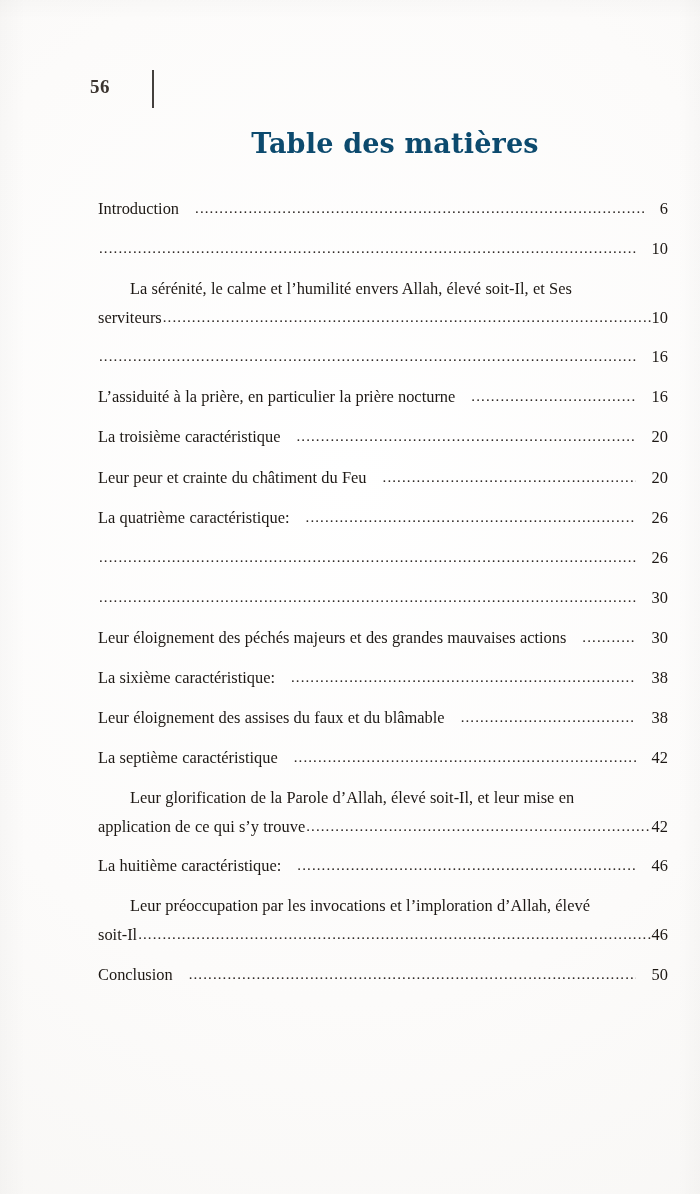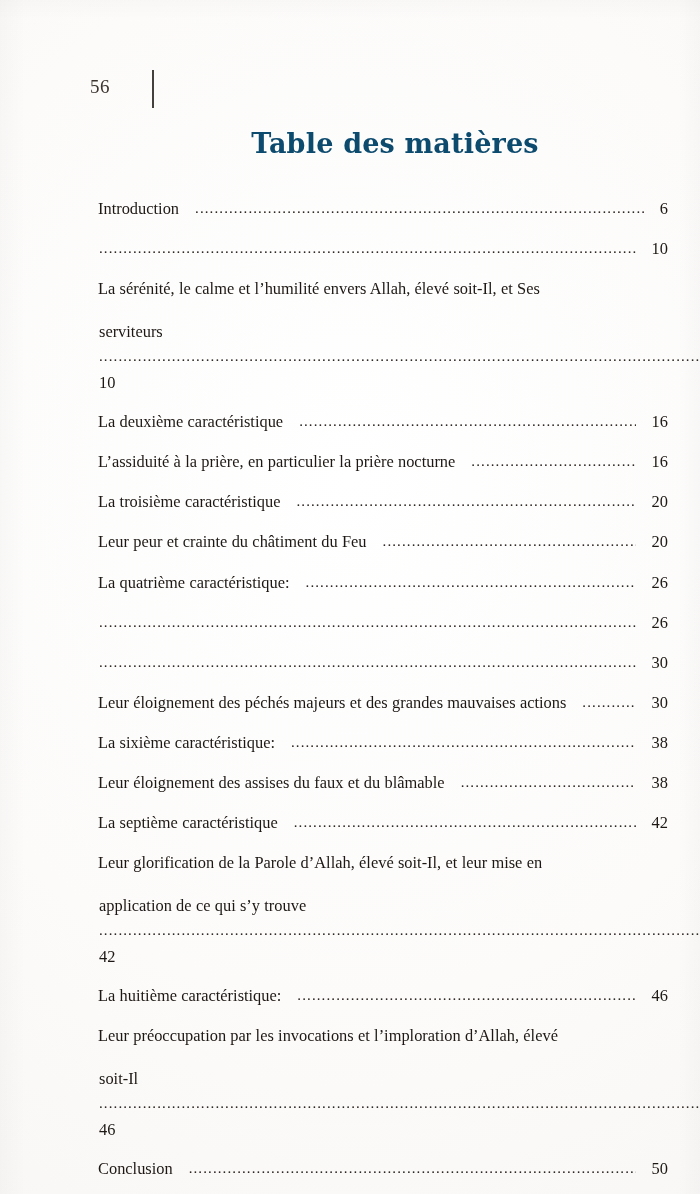--- a/index.html
+++ b/index.html
@@ -46,21 +46,21 @@
     top: 70px;
     width: 100%;
     height: 46px;
   }
   .folio {
     position: absolute;
     left: 90px;
     top: 6px;
     font-family: "Liberation Serif", serif;
     font-size: 19px;
-    font-weight: 400;
+    font-weight: 700;
     letter-spacing: 0.5px;
     color: #3b342f;
   }
   .header-rule {
     position: absolute;
     left: 152px;
     top: 0px;
     width: 2.4px;
     height: 38px;
     background: #2a2522;
@@ -128,27 +128,27 @@
   }
   .entry-single .pageno {
     flex: 0 0 auto;
     white-space: nowrap;
   }
 
   
   .entry-wrap .line1 {
     display: block;
     white-space: nowrap;
+    margin-left: 32px;
   }
   .entry-wrap .line2 {
     display: flex;
     align-items: baseline;
     width: 100%;
-    margin-top: 16px;
-    flex-direction: column;
+    margin-top: 2px;
   }
   .entry-wrap .line2 .label {
     flex: 0 0 auto;
     white-space: nowrap;
   }
   .entry-wrap .line2 .dots {
     flex: 1 1 auto;
     overflow: hidden;
     white-space: nowrap;
     font-size: 15px;
@@ -196,21 +196,20 @@
       <div class="toc-entry entry-wrap">
         <span class="line1">La sérénité, le calme et l’humilité envers Allah, élevé soit-Il, et Ses</span>
         <span class="line2">
           <span class="label">serviteurs</span>
           <span class="dots">......................................................................................................................................................................................................................................................................................................................................................................................................................................................</span>
           <span class="pageno">10</span>
         </span>
       </div>
       <div class="toc-entry">
         <span class="entry-single">
-          <span class="label">La deuxième caractéristique</span>
           <span class="dots">......................................................................................................................................................................................................................................................................................................................................................................................................................................................</span>
           <span class="pageno">16</span>
         </span>
       </div>
       <div class="toc-entry">
         <span class="entry-single">
           <span class="label">L’assiduité à la prière, en particulier la prière nocturne</span>
           <span class="dots">......................................................................................................................................................................................................................................................................................................................................................................................................................................................</span>
           <span class="pageno">16</span>
         </span>

